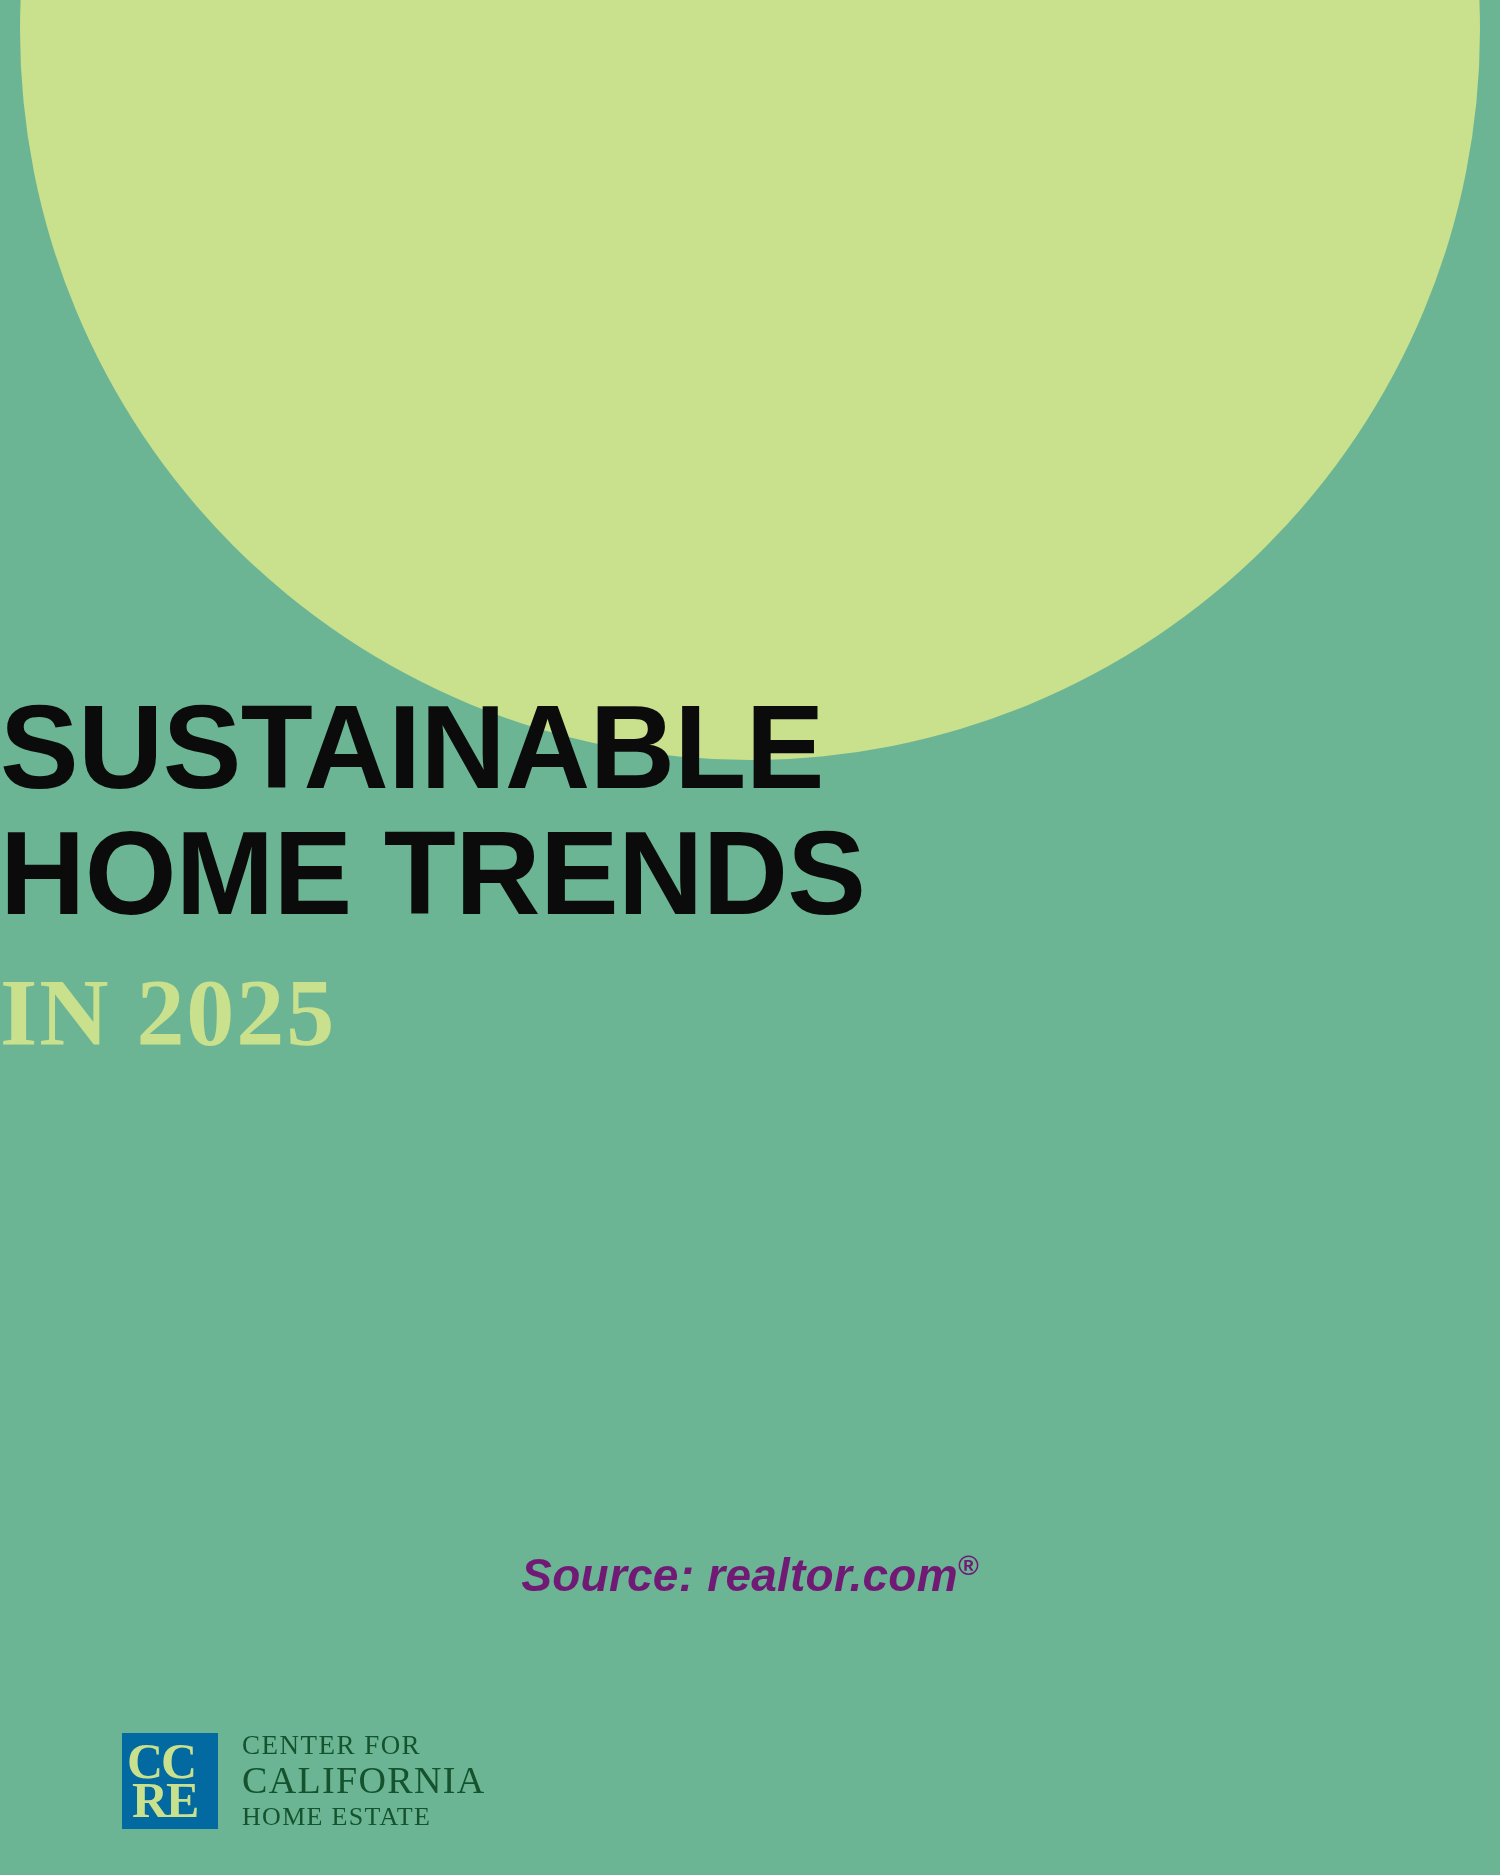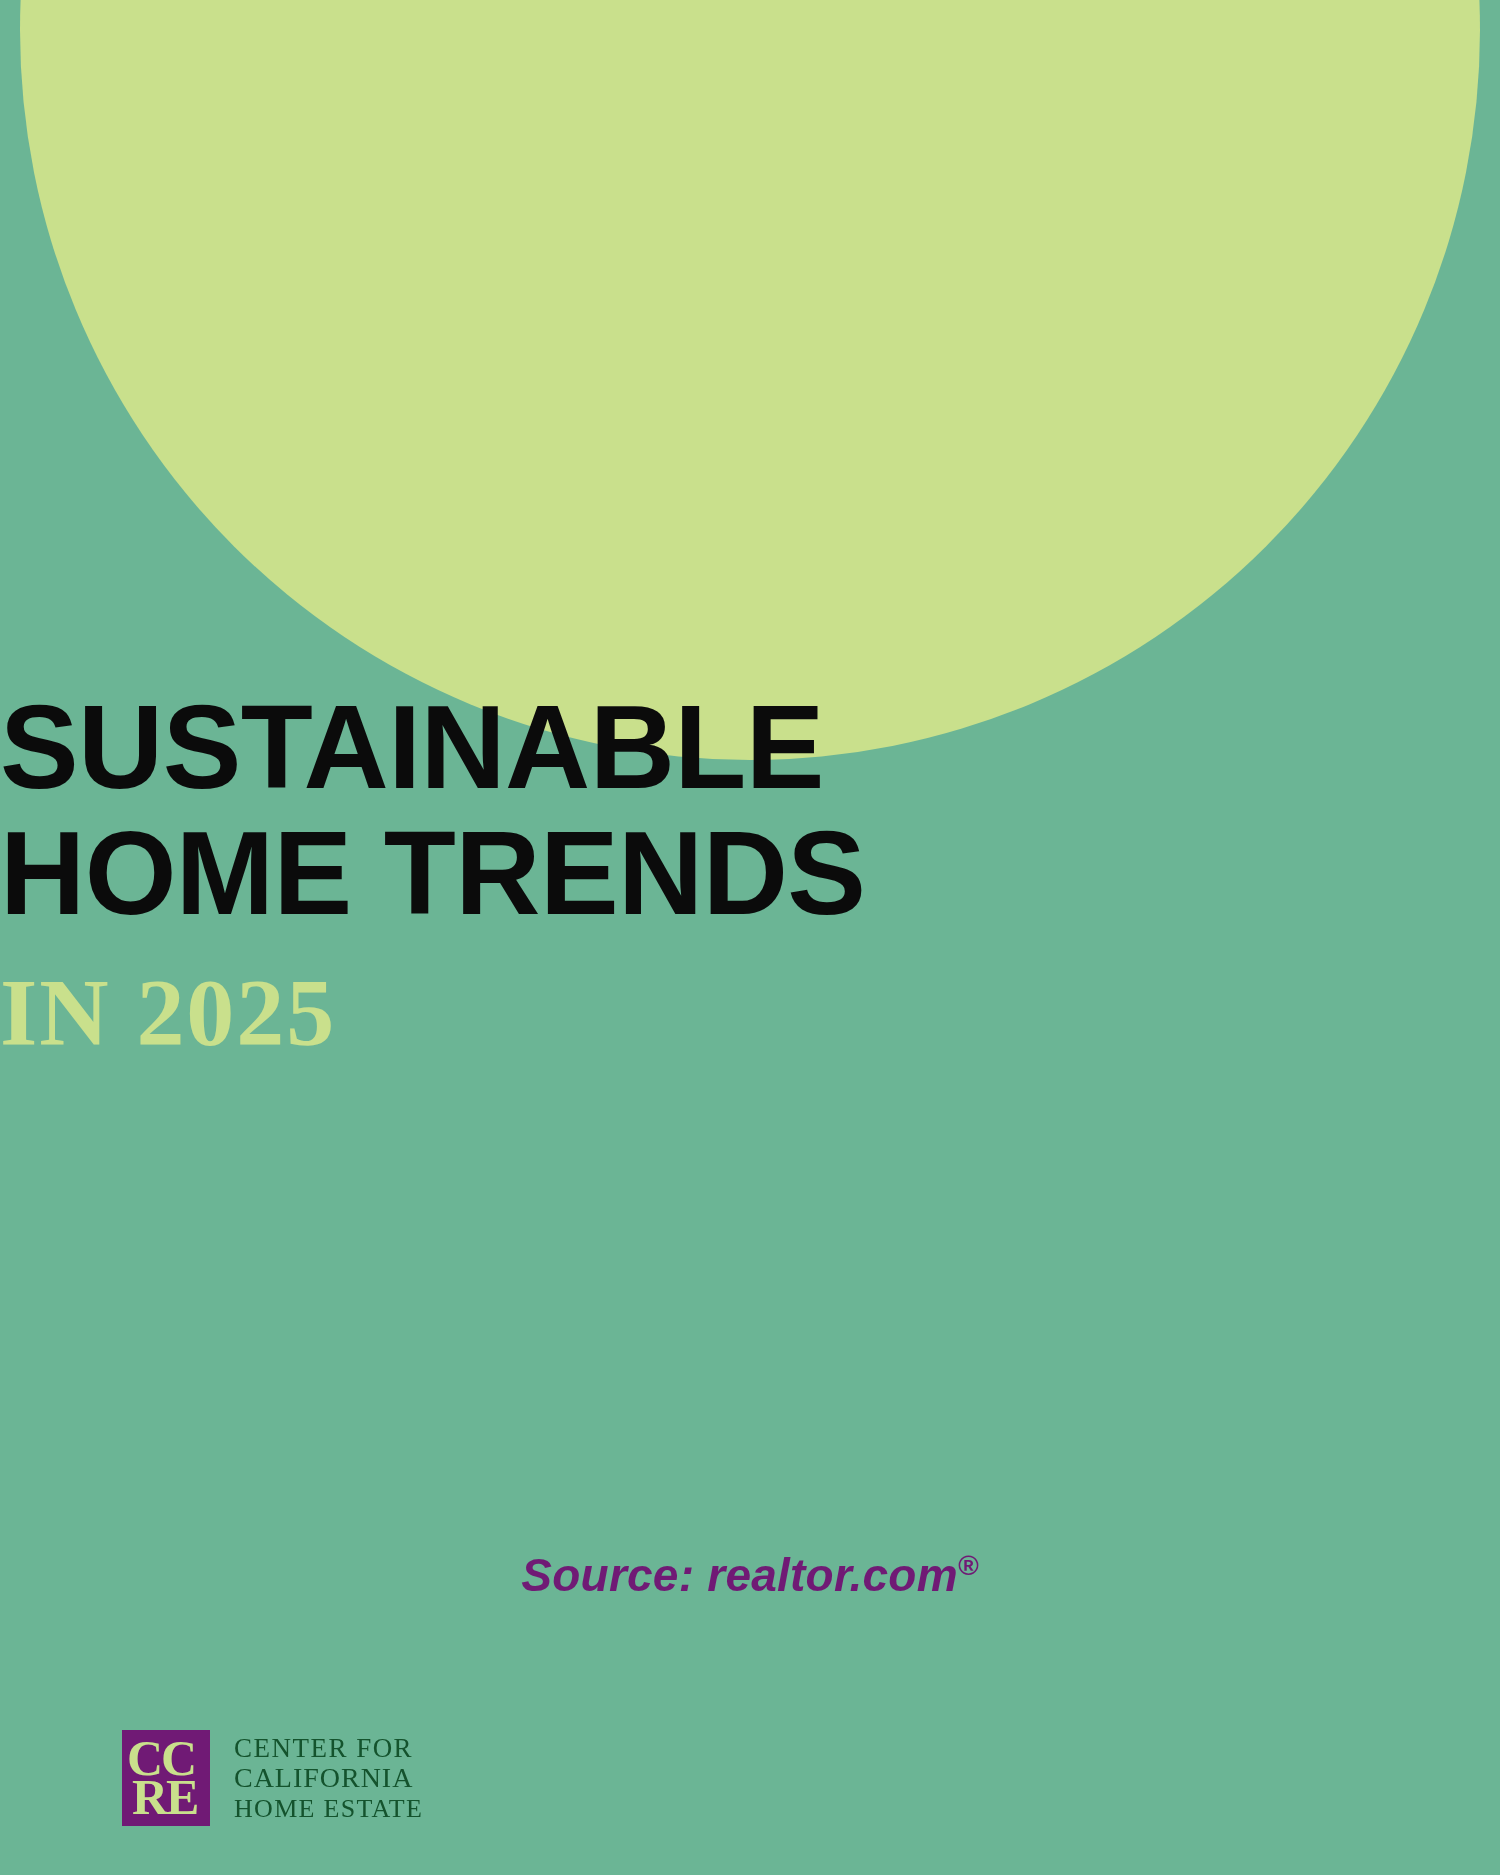--- a/index.html
+++ b/index.html
@@ -130,23 +130,23 @@
     position:absolute;
     left:122px;
     top:1730px;
     display:flex;
     align-items:center;
     gap:24px;
     z-index:5;
   }
 
   .logo-mark {
-    width:88px;
+    width:96px;
     height:96px;
-    background:#701a75;
+    background:#0369a1;
     position:relative;
     flex:0 0 auto;
   }
   .logo-mark .mk {
     position:absolute;
     color:#c9e08c;
     font-family:"Liberation Serif", serif;
     font-weight:bold;
     font-size:50px;
     line-height:1;
@@ -161,21 +161,21 @@
     justify-content:center;
     font-family:"Liberation Serif", serif;
     color:#14532d;
   }
   .logo-l1 {
     font-size:27px;
     letter-spacing:0.055em;
     line-height:1.12;
   }
   .logo-l2 {
-    font-size:28px;
+    font-size:38px;
     letter-spacing:0.035em;
     line-height:1.1;
   }
   .logo-l3 {
     font-size:26px;
     letter-spacing:0.05em;
     line-height:1.12;
   }
 </style>
 </head>

